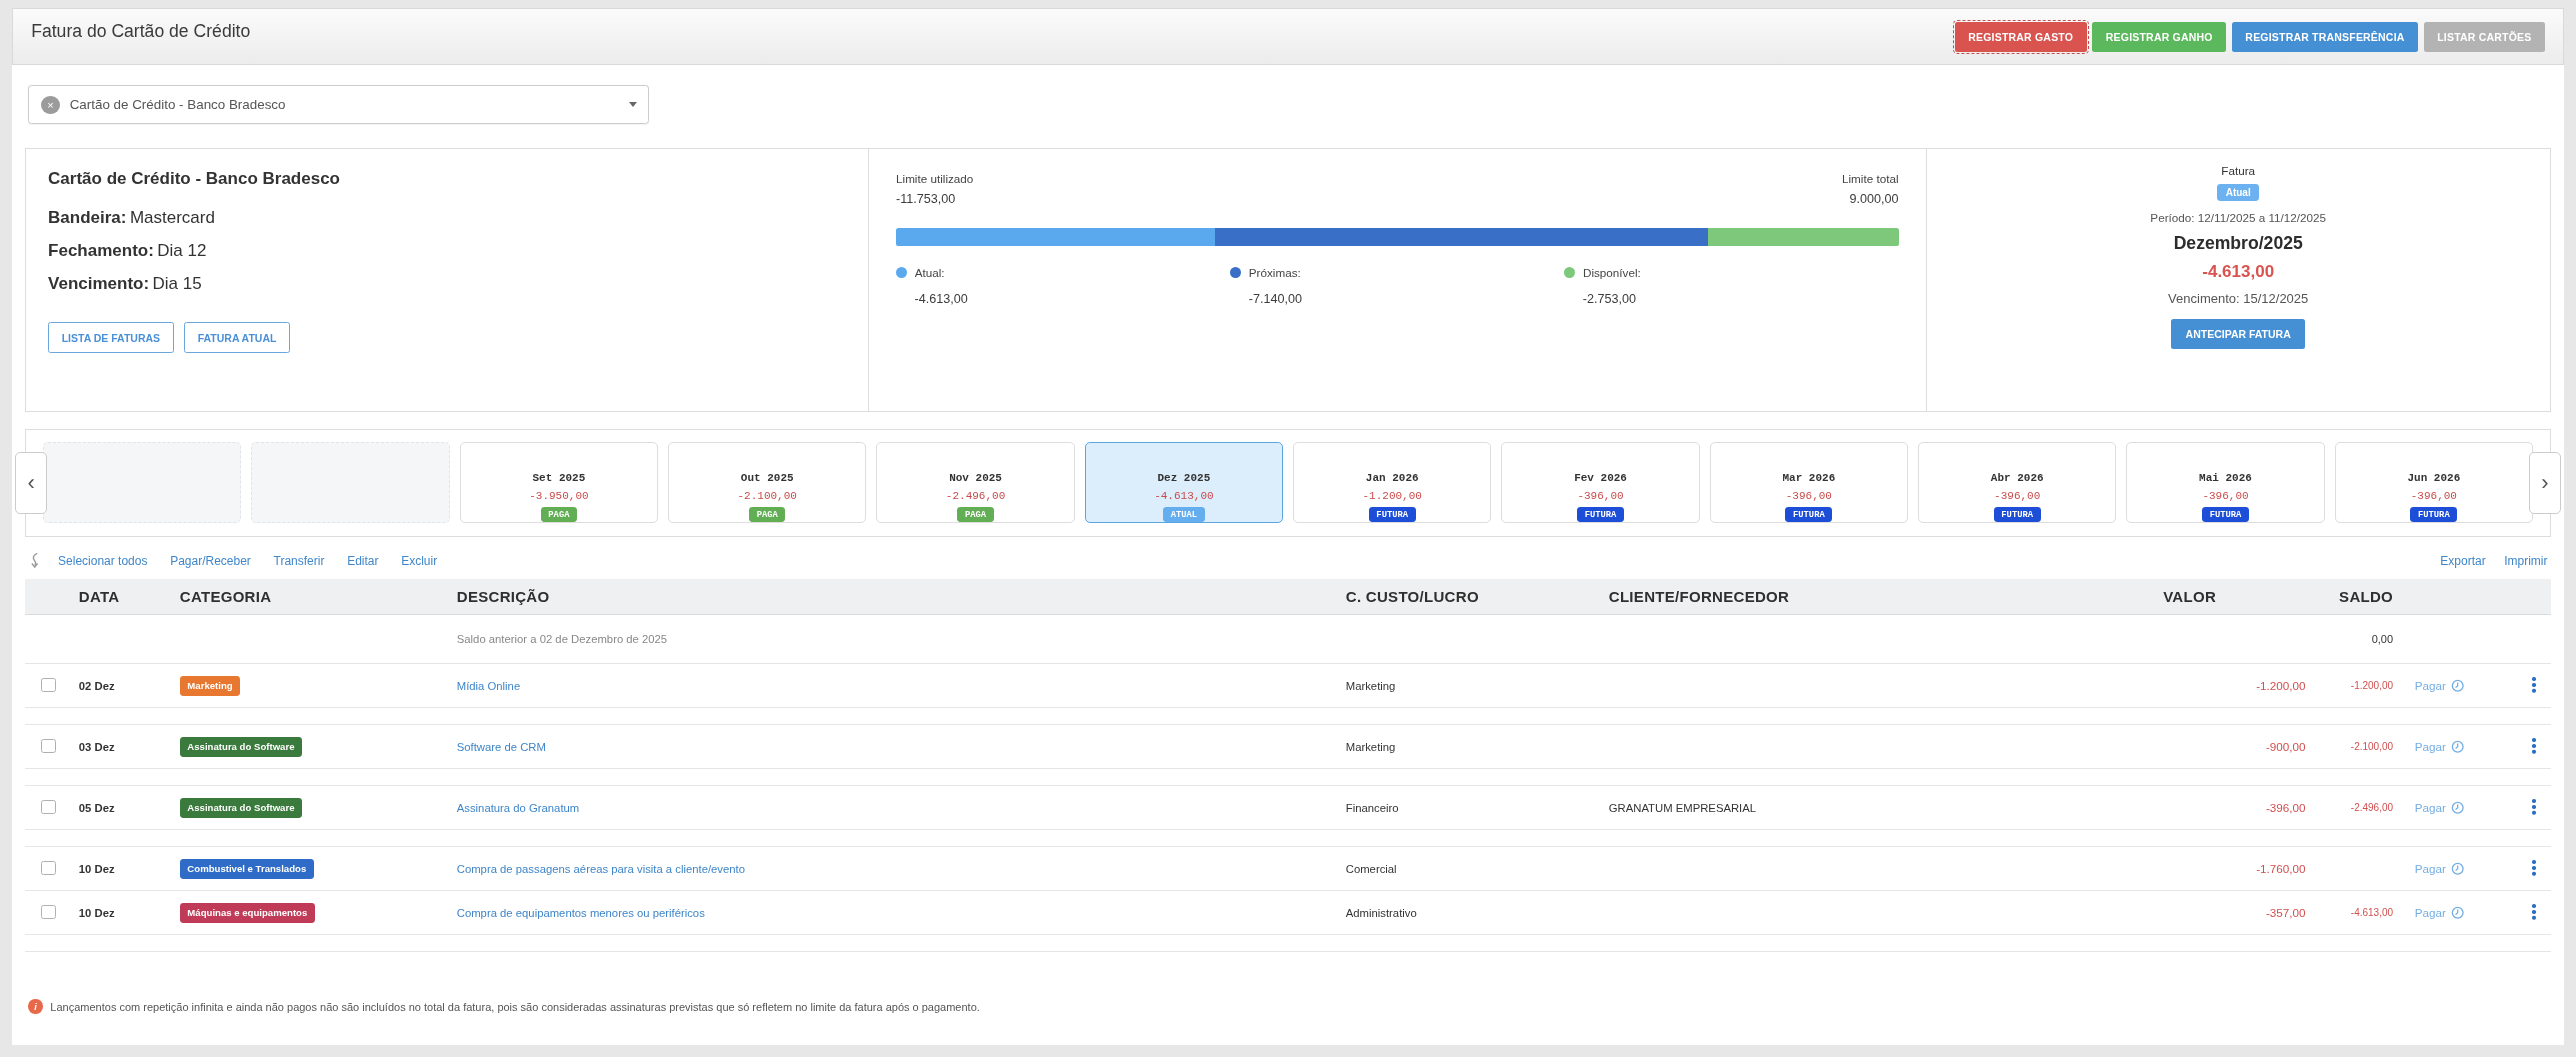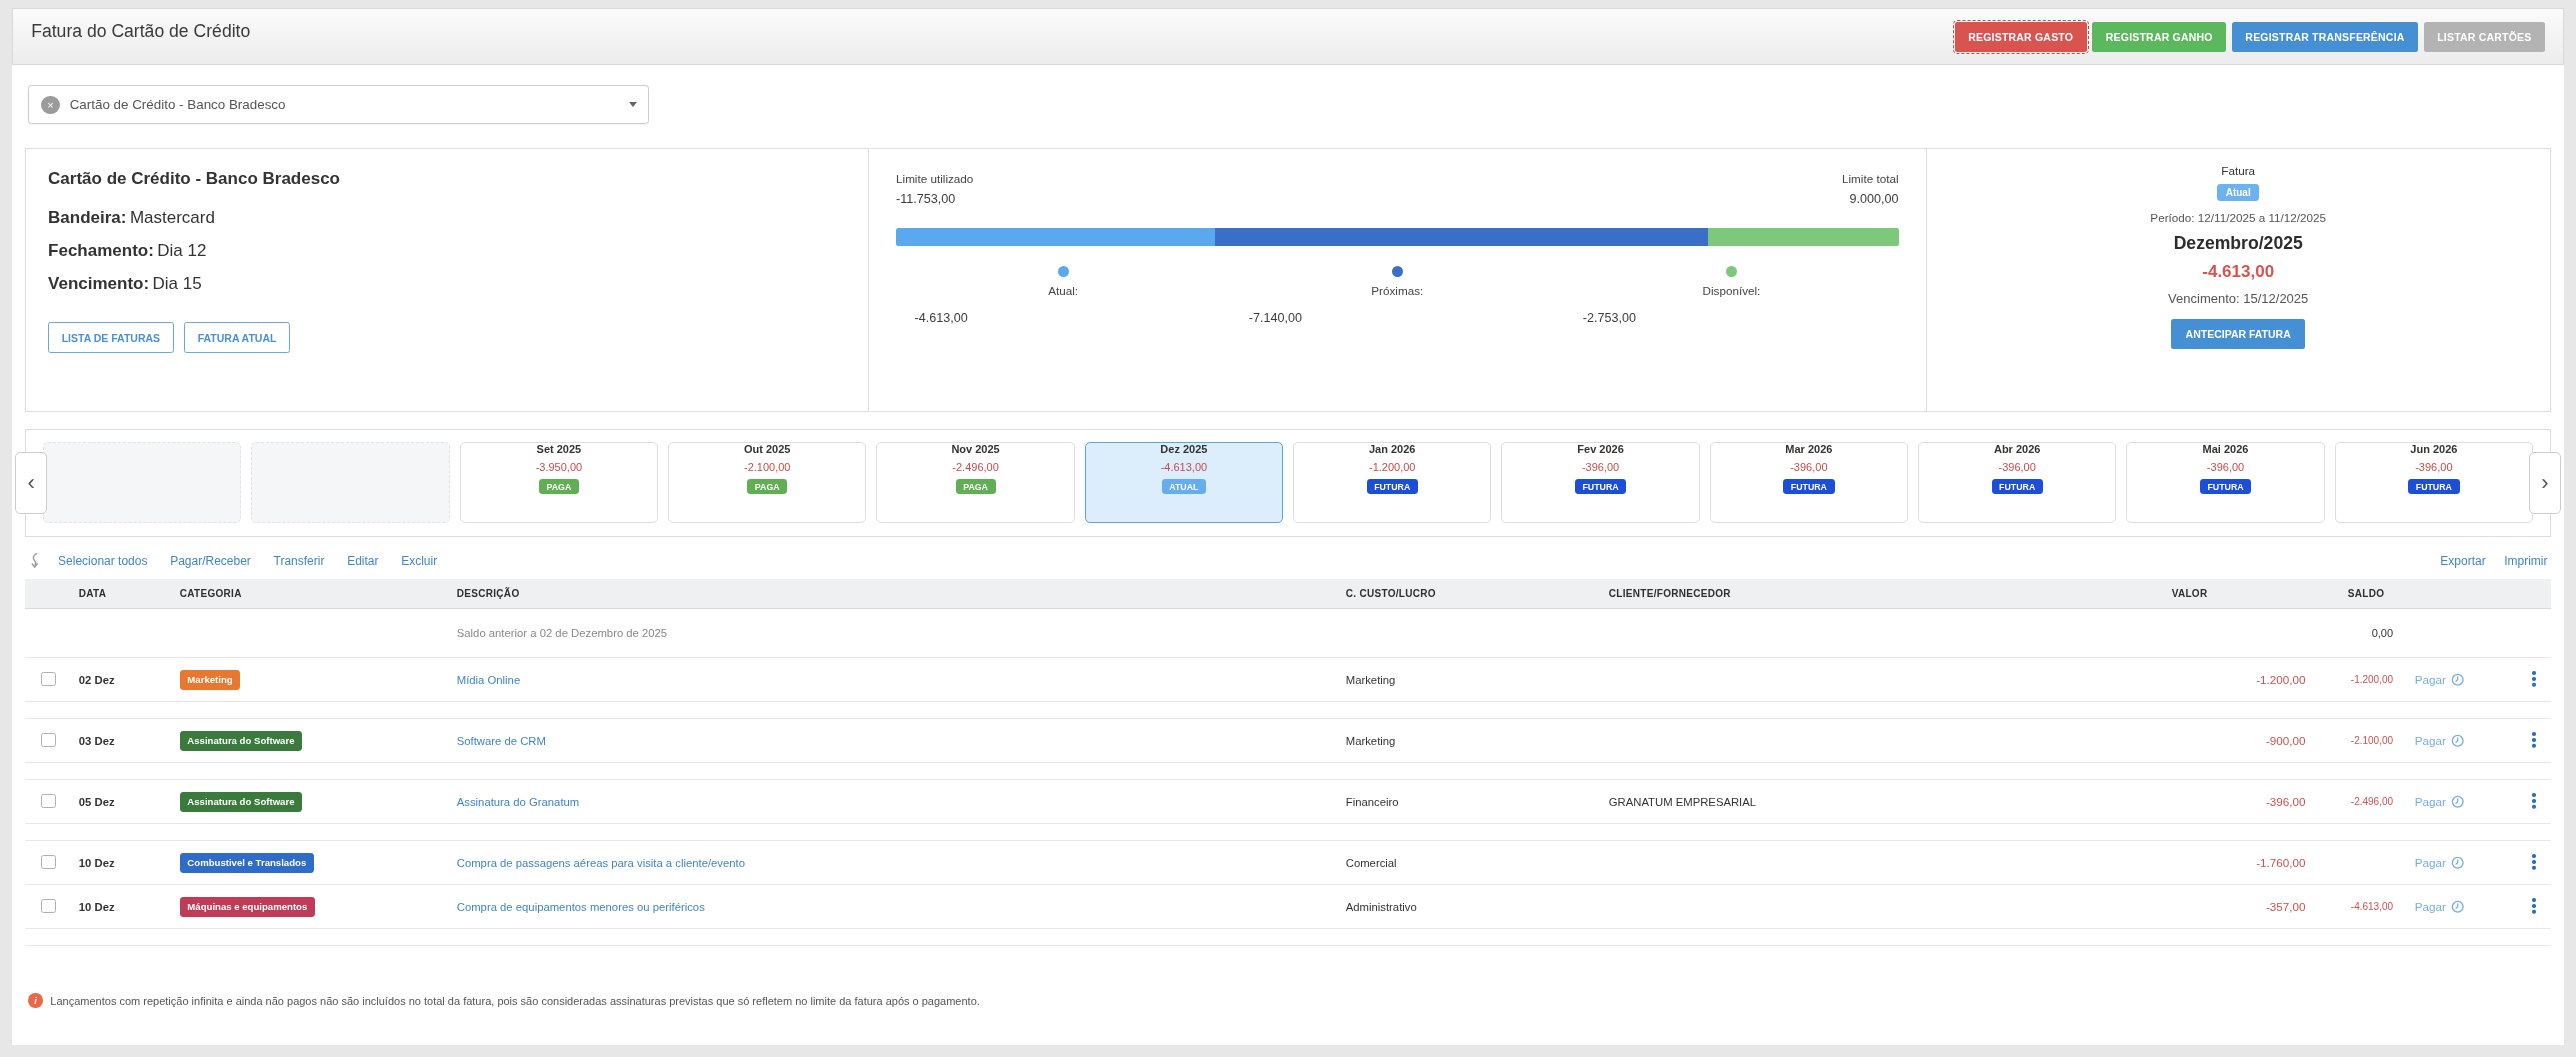--- a/index.html
+++ b/index.html
@@ -68,21 +68,21 @@
   .limit-top { display:flex; justify-content:space-between; font-size:11.7px; color:#444; }
   .limit-top .val { margin-top:6.7px; font-size:12.6px; color:#3c3c3c; }
   .limit-top .right { text-align:right; }
   .limit-bar {
     margin:22px 0 20px; height:17.6px; border-radius:2.5px; overflow:hidden;
     display:flex; background:#eee; box-shadow:inset 0 -1.7px 1.7px rgba(0,0,0,.12);
   }
   .limit-bar .seg { height:100%; }
   .legend { display:flex; }
   .legend-item { flex:1; }
-  .lrow { display:flex; align-items:center; gap:7.6px; font-size:11.7px; color:#444;flex-direction:column; }
+  .lrow { display:flex; align-items:center; gap:7.6px; font-size:11.7px; color:#444; }
   .ldot { width:11px; height:11px; border-radius:50%; flex:none; }
   .lval { margin:13.4px 0 0 18.5px; font-size:12.6px; color:#3c3c3c; }
 
   .fatura-label { font-size:11.7px; color:#333; }
   .fatura-badge {
     display:inline-block; margin-top:6.7px; background:#6cb2f0; color:#fff;
     font-size:10px; font-weight:bold; padding:3.4px 8.4px; border-radius:3.4px;
   }
   .fatura-period { margin-top:10px; font-size:11.7px; color:#555; }
   .fatura-month  { margin-top:8.4px; font-size:17.6px; font-weight:bold; color:#2d2d2d; }
@@ -94,22 +94,22 @@
     font-family:"Liberation Sans", sans-serif; cursor:pointer;
   }
 
   
   .carousel {
     position:relative; margin-top:17px; border:0.8px solid #ddd; background:#fff;
     padding:12.6px 17px; display:flex; gap:10px;
   }
   .mcard {
     flex:1; height:81px; border:0.8px solid #ddd; border-radius:5px; background:#fff;
-    display:flex; flex-direction:column; align-items:center; justify-content:flex-start;
-    gap:5.9px; cursor:pointer;
+    display:flex; flex-direction:column; align-items:center; justify-content:flex-end;
+    gap:5.9px; cursor:pointer;font-family:Liberation Mono, monospace;
   }
   .mcard.empty { background:#f4f6f8; border:0.8px dashed #e0e4e8; cursor:default; }
   .mcard.selected { background:#dceefb; border:1.7px solid #5aa7e0; }
   .mname { font-size:11px; font-weight:bold; color:#333; }
   .mvalue { font-size:11px; color:#c94a4a; }
   .mbadge { color:#fff; font-size:8.8px; font-weight:bold; padding:2.5px 7.6px; border-radius:3.4px; }
   .mbadge.paga   { background:#61ae54; }
   .mbadge.atual  { background:#64aef0; }
   .mbadge.futura { background:#1d4ed8; }
   .nav-arrow {
@@ -124,21 +124,21 @@
   
   .toolbar { display:flex; align-items:center; margin:15px 3.4px 10px; font-size:12px; }
   .tb-icon { margin-right:17px; display:flex; align-items:center; }
   .tlink { color:#3f86c9; margin-right:22.7px; cursor:pointer; }
   .toolbar-right { margin-left:auto; }
   .toolbar-right .tlink { margin-right:0; margin-left:18.5px; }
 
   
   table.tx { width:2526px; border-collapse:collapse; table-layout:fixed; }
   .tx th {
-    background:#eef0f1; font-size:10px; color:#2f2f2f; text-align:left;
+    background:#eef0f1; font-size:15px; color:#2f2f2f; text-align:left;
     padding:9.2px 6.7px; letter-spacing:0.3px; border-bottom:0.8px solid #d8dadb;
   }
   .tx th.c-value, .tx th.c-balance { text-align:center; }
   .tx td { border-bottom:0.8px solid #e6e6e6; font-size:11.3px; color:#333; padding:6.7px; vertical-align:middle; }
   tr.prior td { height:49px; color:#888; }
   tr.prior td.balance { color:#333; font-size:11px; }
   tr.data td { height:44px; }
   tr.gap td { height:17px; padding:0; }
   td.check { text-align:center; }
   input.rowcheck {

